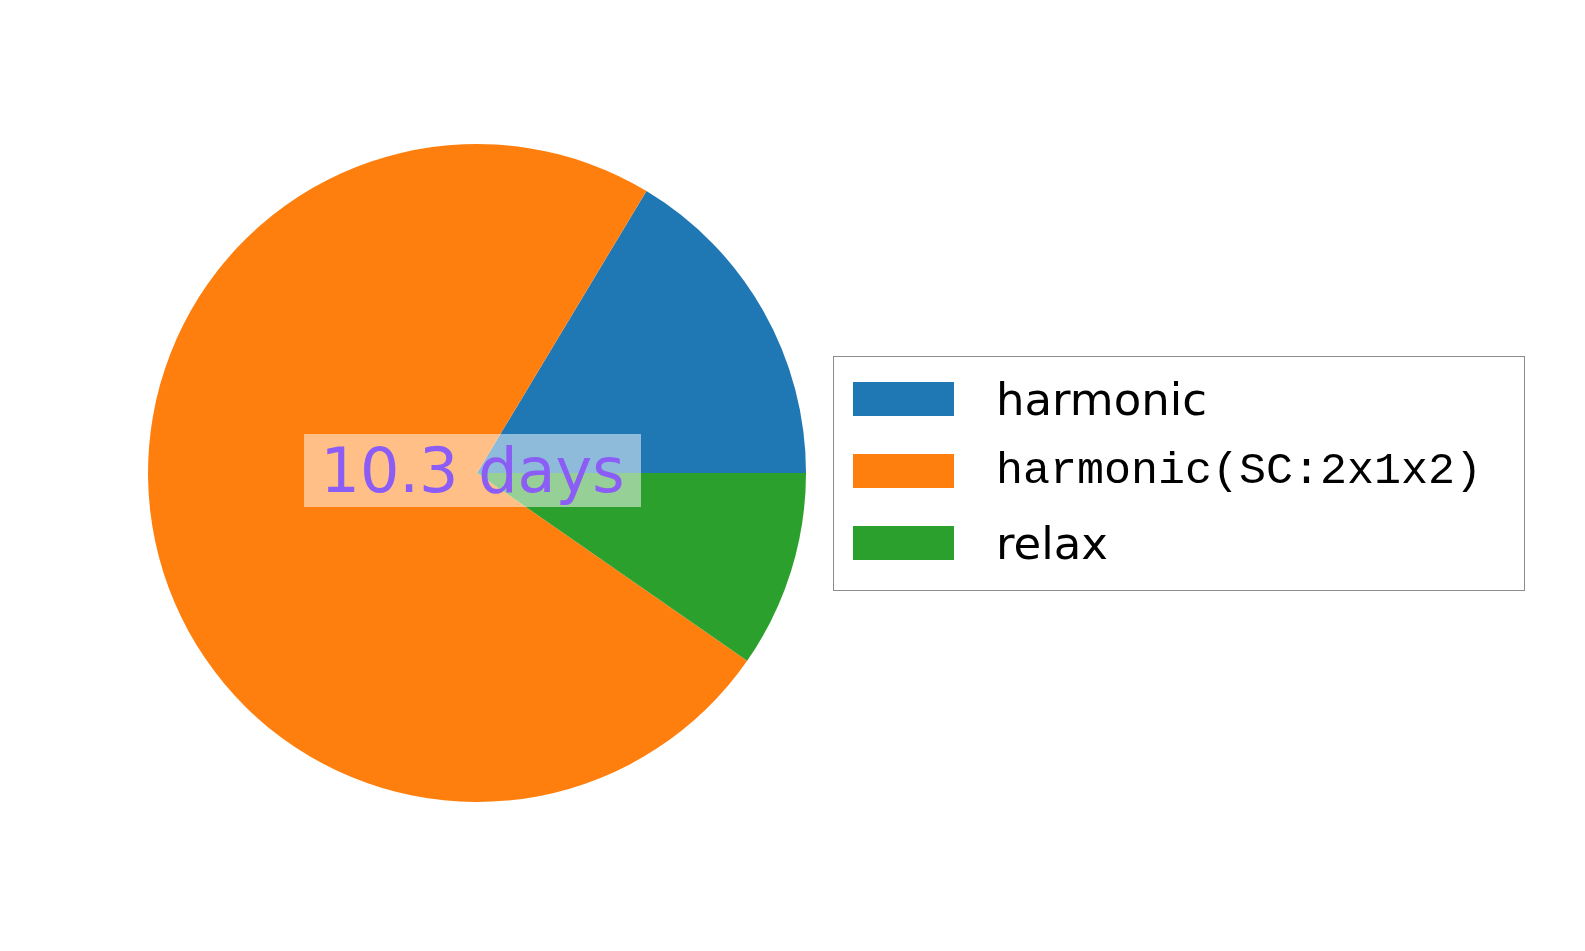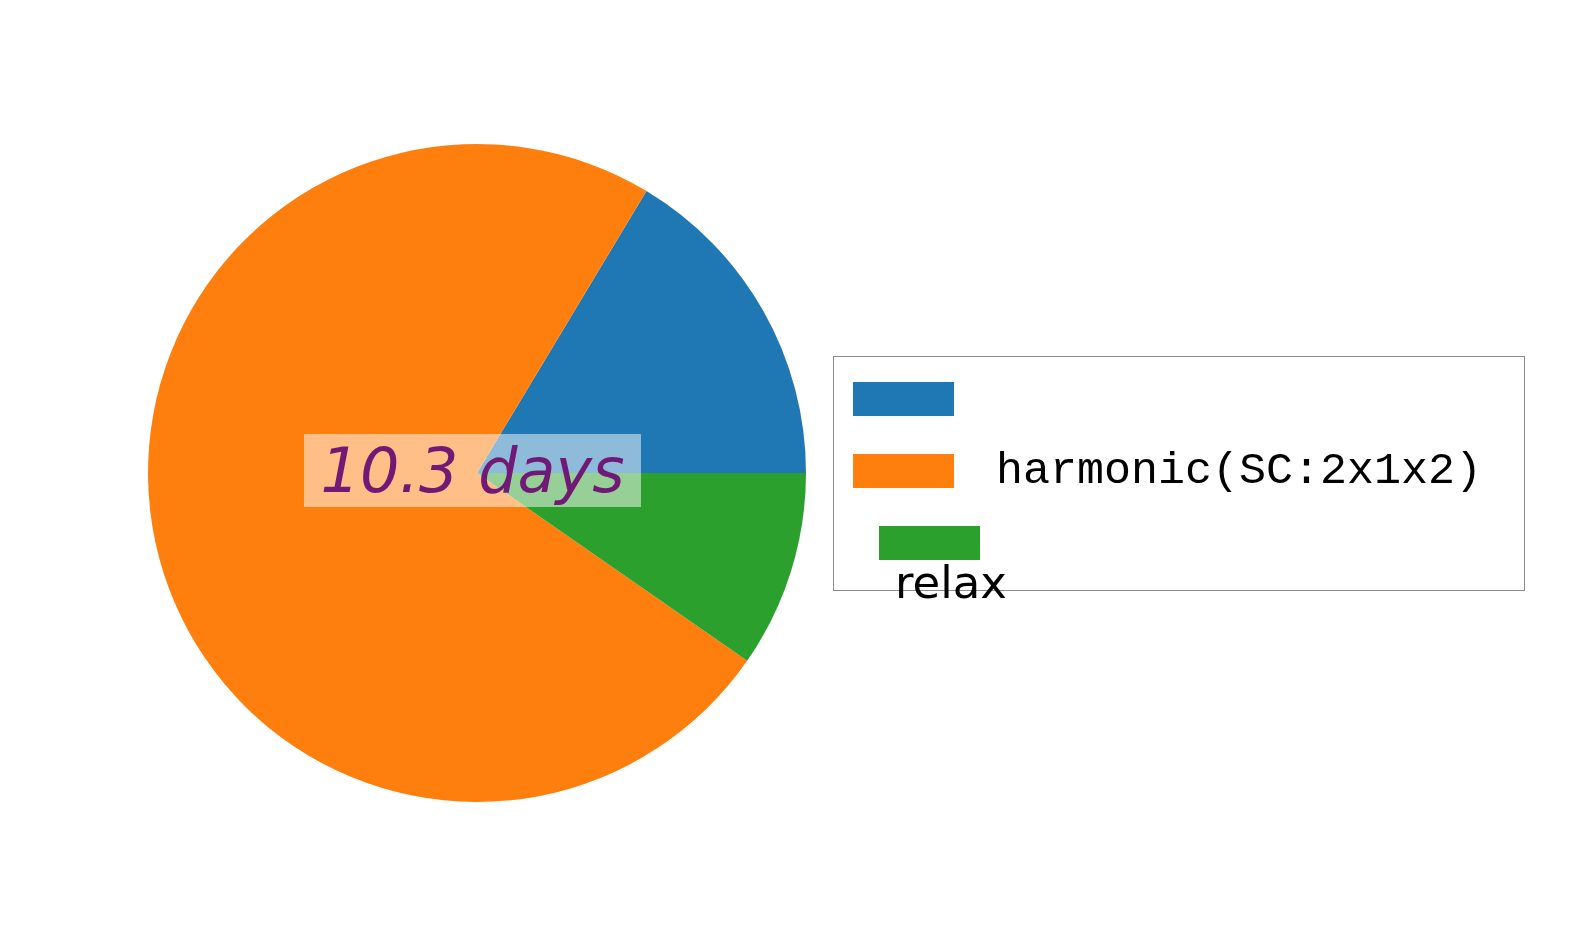--- a/index.html
+++ b/index.html
@@ -42,26 +42,25 @@
     position: absolute;
     inset: 0;
     background: rgba(255, 255, 255, 0.5);
   }
   #center-label-text {
     position: absolute;
     inset: 0;
     display: flex;
     align-items: center;
     justify-content: center;
-    color: #701a75;
+    color: #8b5cf6;
     font-size: 62px;
     line-height: 1;
     letter-spacing: 0px;
     white-space: nowrap;
-    font-style: italic;
   }
 
   
   #legend {
     position: absolute;
     left: 833px;
     top: 356px;
     width: 692px;
     height: 235px;
     box-sizing: border-box;
@@ -75,21 +74,21 @@
   }
   .legend-row {
     position: absolute;
     left: 19px;
     height: 34px;
     display: flex;
     align-items: center;
   }
   .legend-row.r0 { top: 25px; }
   .legend-row.r1 { top: 97px; font-family: Liberation Mono, monospace; }
-  .legend-row.r2 { top: 169px; flex-direction: column; }
+  .legend-row.r2 { top: 169px; }
   .legend-swatch {
     width: 101px;
     height: 34px;
     flex: 0 0 auto;
   }
   .legend-text {
     margin-left: 42px;
     color: #000000;
     font-size: 45px;
     line-height: 1;
@@ -113,20 +112,21 @@
 
   <div id="center-label-wrap">
     <div id="center-label-bg"></div>
     <div id="center-label-text">10.3 days</div>
   </div>
 
   <div id="legend">
     <div id="legend-items">
         <div class="legend-row r0">
           <div class="legend-swatch" style="background: rgb(31, 119, 180);"></div>
+          <div class="legend-text">harmonic</div>
         </div>
         <div class="legend-row r1">
           <div class="legend-swatch" style="background: rgb(255, 127, 14);"></div>
           <div class="legend-text">harmonic(SC:2x1x2)</div>
         </div>
         <div class="legend-row r2">
           <div class="legend-swatch" style="background: rgb(44, 160, 44);"></div>
           <div class="legend-text">relax</div>
         </div>
       </div>

